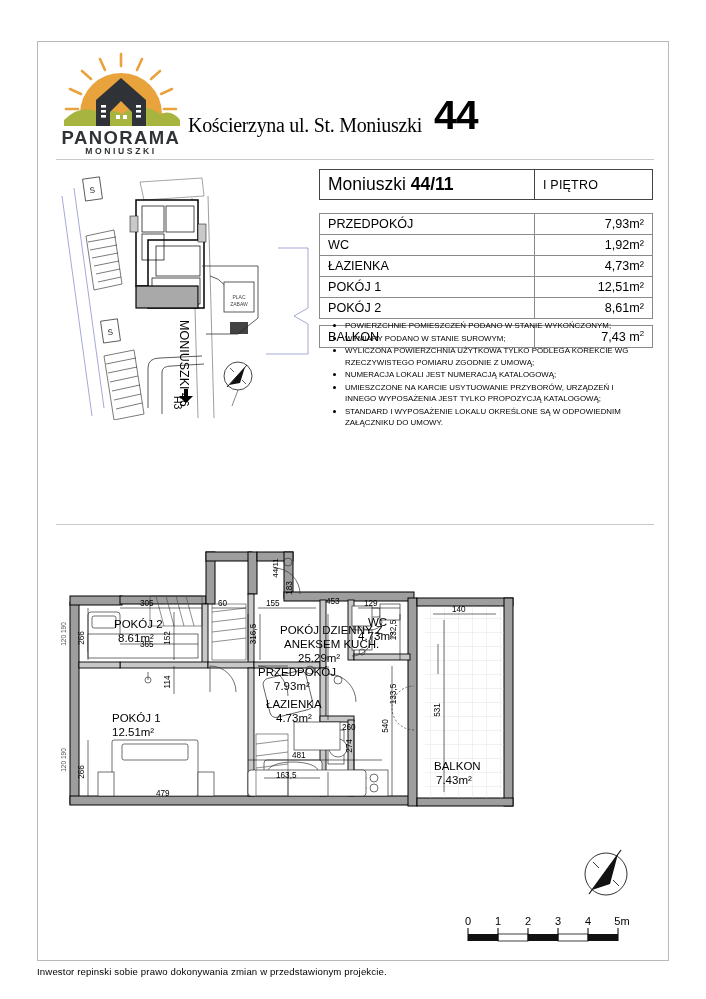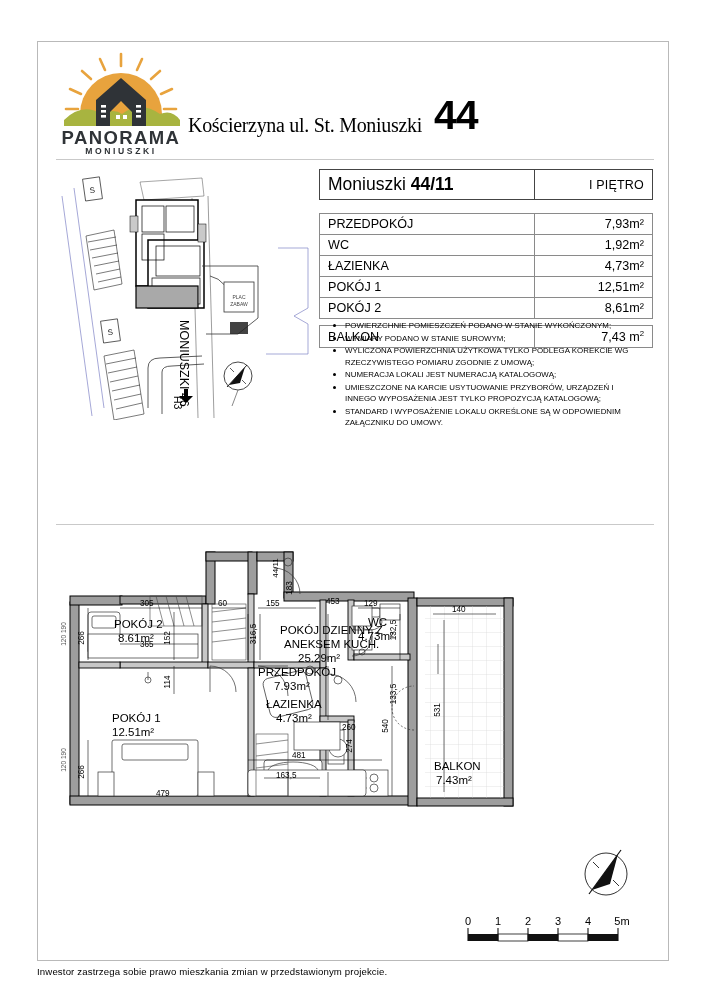--- a/index.html
+++ b/index.html
@@ -59,21 +59,21 @@
   
   .spec{
     position:absolute; left:281px; top:127px; width:334px;
   }
   table.tbl{ border-collapse:collapse; width:100%; }
   .title-tbl td{
     border:1px solid #444; padding:4px 8px; vertical-align:middle;
   }
   .title-tbl .c1{ font-size:17.5px; }
   .title-tbl .c1 b{ font-weight:700; }
-  .title-tbl .c2{ width:118px; text-align:right; }
+  .title-tbl .c2{ width:118px; }
   .floor-lbl{ font-size:12.5px; letter-spacing:0.2px; }
   .usable-lbl{ font-size:13.5px; }
   .usable-val{ font-size:19px; white-space:nowrap; }
   .sup{ font-size:0.62em; vertical-align:super; }
 
   .rooms-tbl{ margin-top:13px; }
   .rooms-tbl td{
     border:1px solid #8a8a8a; padding:3px 8px; font-size:12.6px;
     height:21px;
   }
@@ -560,13 +560,13 @@
           <text x="100" y="83">3</text>
           <text x="130" y="83">4</text>
           <text x="164" y="83">5m</text>
         </g>
       </g>
     </svg>
   </div>
 
 </div>
 
-<div class="footer">Inwestor zastrzega sobie prawo mieszkania zmian w przedstawionym projekcie.</div>
+<div class="footer">Inwestor repinski sobie prawo dokonywania zmian w przedstawionym projekcie.</div>
 
 </body></html>

